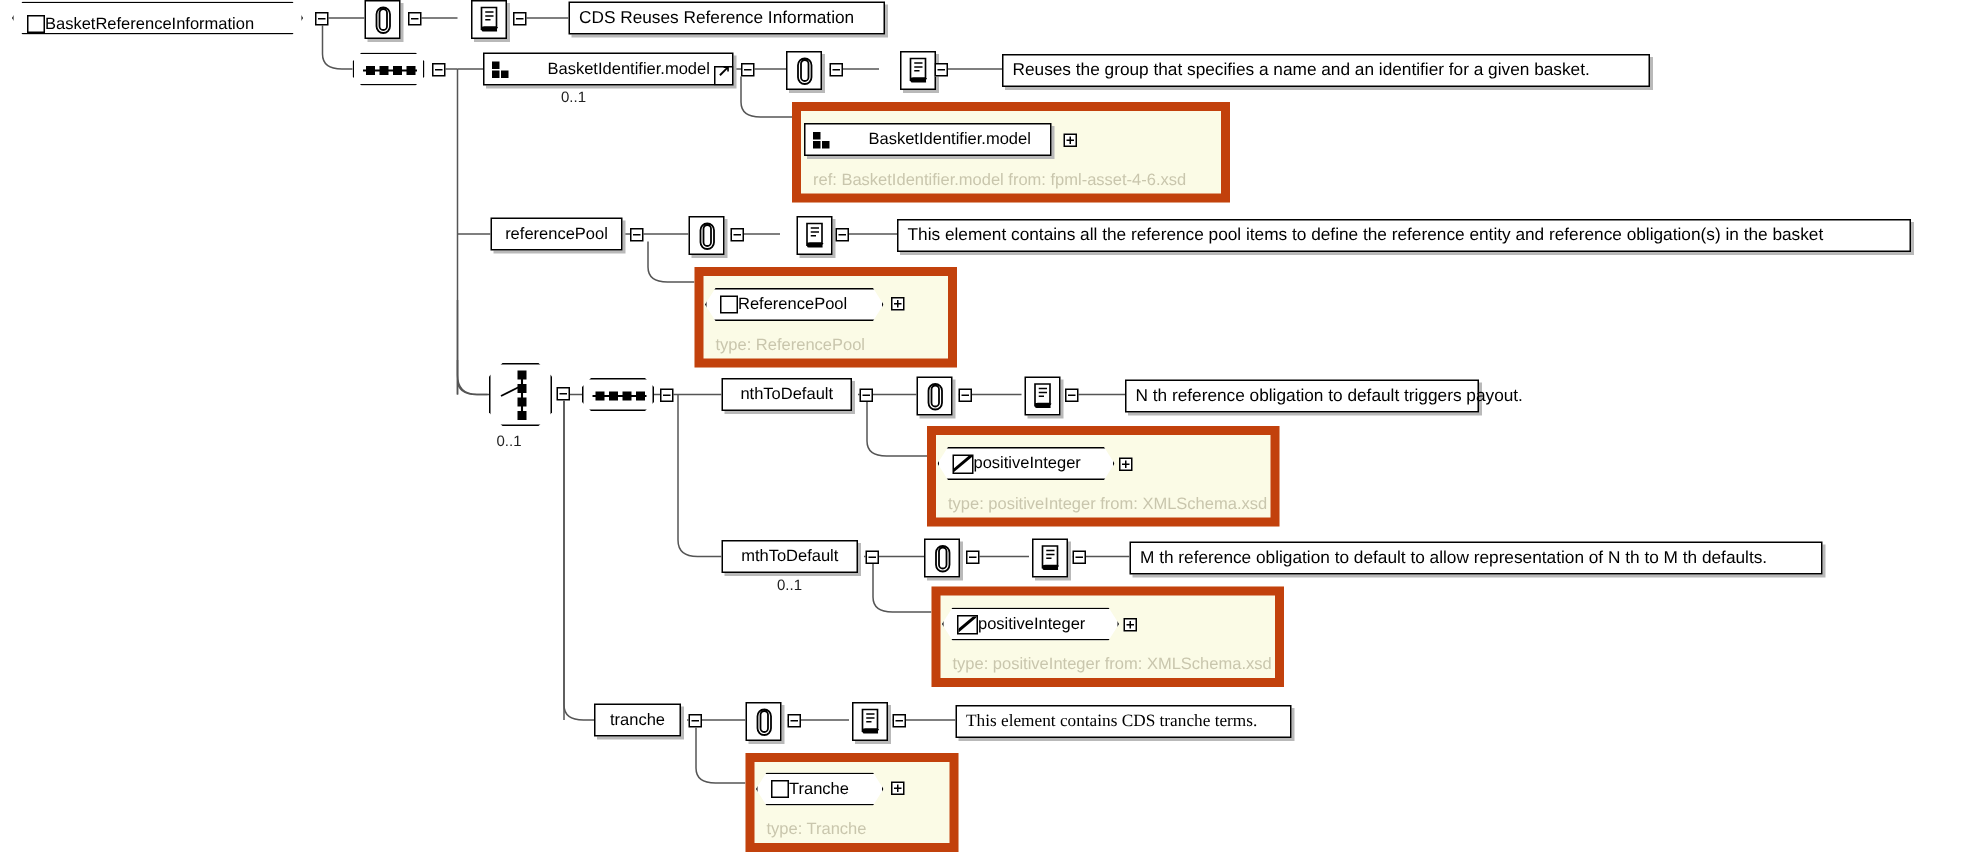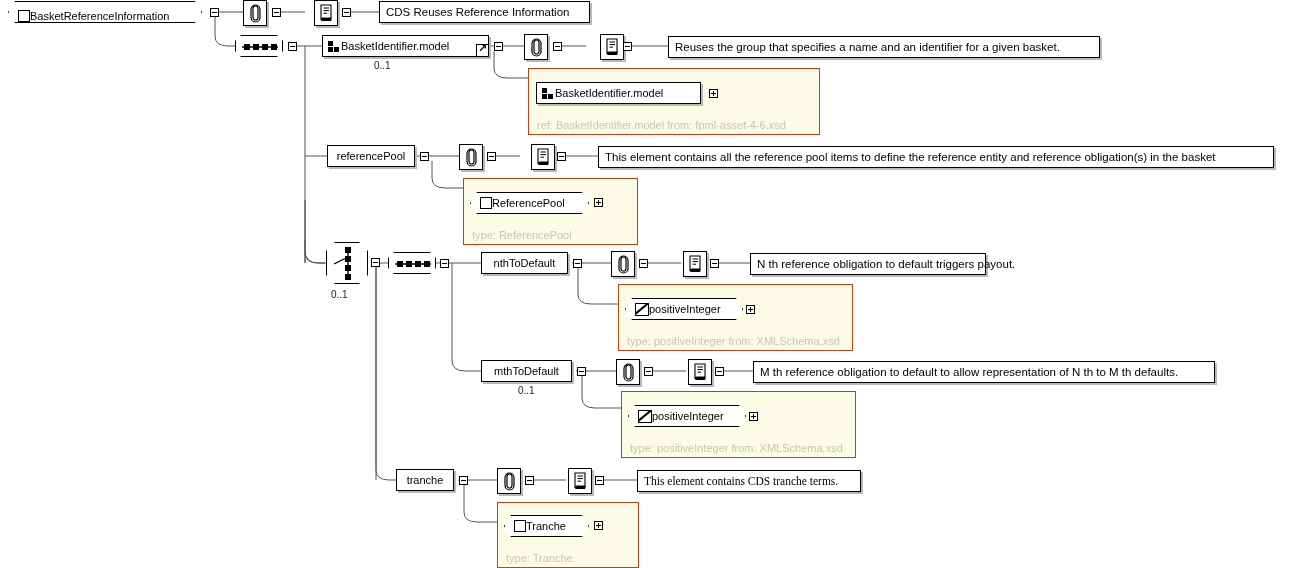--- a/index.html
+++ b/index.html
@@ -22,42 +22,42 @@
     border:1px solid #000;
     display:flex;align-items:center;white-space:nowrap;
     box-shadow:2px 2px 0 0 #b9b9b9;
     clip-path:polygon(7px 0,calc(100% - 7px) 0,100% 50%,calc(100% - 7px) 100%,7px 100%,0 50%);
     padding:0 4px;
   }
 
   
   .rect{position:absolute;box-sizing:border-box;background:#fff;height:22px;
         border:1px solid #000;box-shadow:2px 2px 0 0 #b9b9b9;
-        display:flex;align-items:center;justify-content:center;white-space:nowrap;}
+        display:flex;align-items:center;justify-content:center;white-space:nowrap;gap:24px;}
 
   
   .doc{position:absolute;box-sizing:border-box;background:#fff;height:22px;
        border:1px solid #000;box-shadow:2px 2px 0 0 #b9b9b9;
        display:flex;align-items:center;white-space:nowrap;}
   .doc .lbl{padding:0 6px;font-size:11.5px;line-height:20px;}
 
   
   .iconbox{position:absolute;box-sizing:border-box;width:24px;height:26px;
            background:#fff;border:1px solid #000;box-shadow:2px 2px 0 0 #b9b9b9;
            display:flex;align-items:center;justify-content:center;}
 
   
   .tgl{position:absolute;width:9px;height:9px;box-sizing:border-box;
        background:#fff;border:1px solid #000;}
   .tgl::before{content:"";position:absolute;left:1px;top:3px;width:5px;height:1px;background:#000;}
   .tgl.plus::after{content:"";position:absolute;left:3px;top:1px;width:1px;height:5px;background:#000;}
 
   
   .panel{position:absolute;box-sizing:border-box;background:#fbfbe6;
-         border:1px solid #c2410c;}
+         border:6px solid #c2410c;}
   .panel .ptxt{position:absolute;left:8px;bottom:3px;color:#c9c6ad;font-size:11px;
                 white-space:nowrap;}
 
   
   .comp{position:absolute;box-sizing:border-box;background:#fff;border:1px solid #000;
         box-shadow:2px 2px 0 0 #b9b9b9;}
   .comp.seq{width:48px;height:22px;
             clip-path:polygon(6px 0,42px 0,48px 6px,48px 16px,42px 22px,6px 22px,0 16px,0 6px);}
   .comp.choice{width:42px;height:42px;
             clip-path:polygon(9px 0,33px 0,42px 9px,42px 33px,33px 42px,9px 42px,0 33px,0 9px);}

